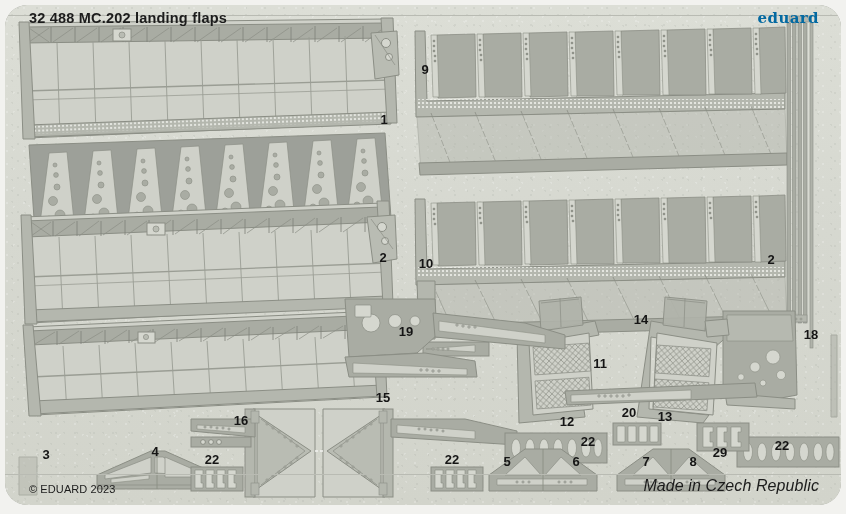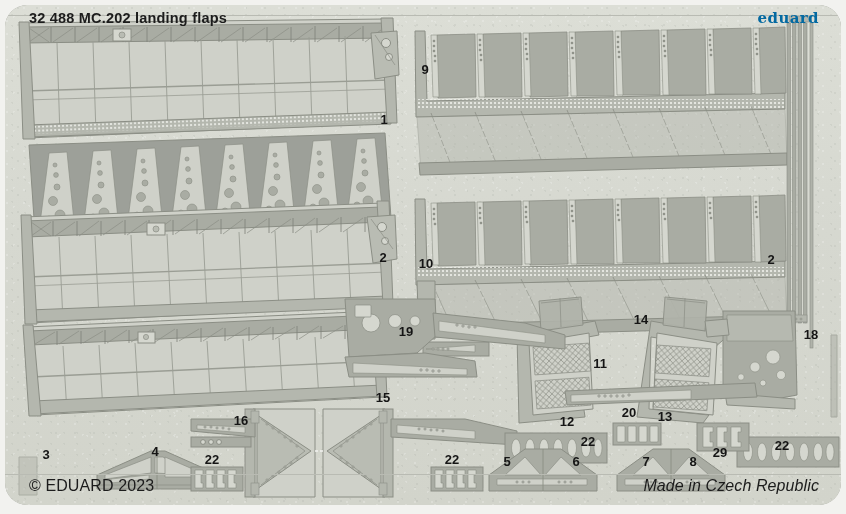--- a/index.html
+++ b/index.html
@@ -33,21 +33,21 @@
       background-size:17px 13px,23px 19px,19px 17px,29px 23px,13px 11px;}
 
   
   .band{position:absolute;left:0;right:0;height:1px;background:#b9bbb3;}
 
   
   .title{position:absolute;left:24px;top:5px;font-size:14.5px;font-weight:bold;
          color:#1c1c1c;letter-spacing:.2px;white-space:nowrap;}
   .brand{position:absolute;right:22px;top:4px;font-family:"DejaVu Serif",serif;
          font-size:15px;font-weight:bold;color:#0369a1;letter-spacing:.4px;}
-  .copy{position:absolute;left:24px;bottom:10px;font-size:16px;color:#1c1c1c;
+  .copy{position:absolute;left:24px;bottom:10px;font-size:11px;color:#1c1c1c;
         letter-spacing:.1px;white-space:nowrap;}
   .made{position:absolute;right:22px;bottom:10px;font-size:16px;color:#1c1c1c;
         letter-spacing:.1px;white-space:nowrap;font-style:italic;}
 
   .pnum{position:absolute;font-size:13px;font-weight:bold;color:#151515;
         line-height:1;transform:translate(-50%,-50%);pointer-events:none;}
 
   svg.ov{position:absolute;left:0;top:0;width:836px;height:500px;overflow:visible;}
 </style>
 </head>

